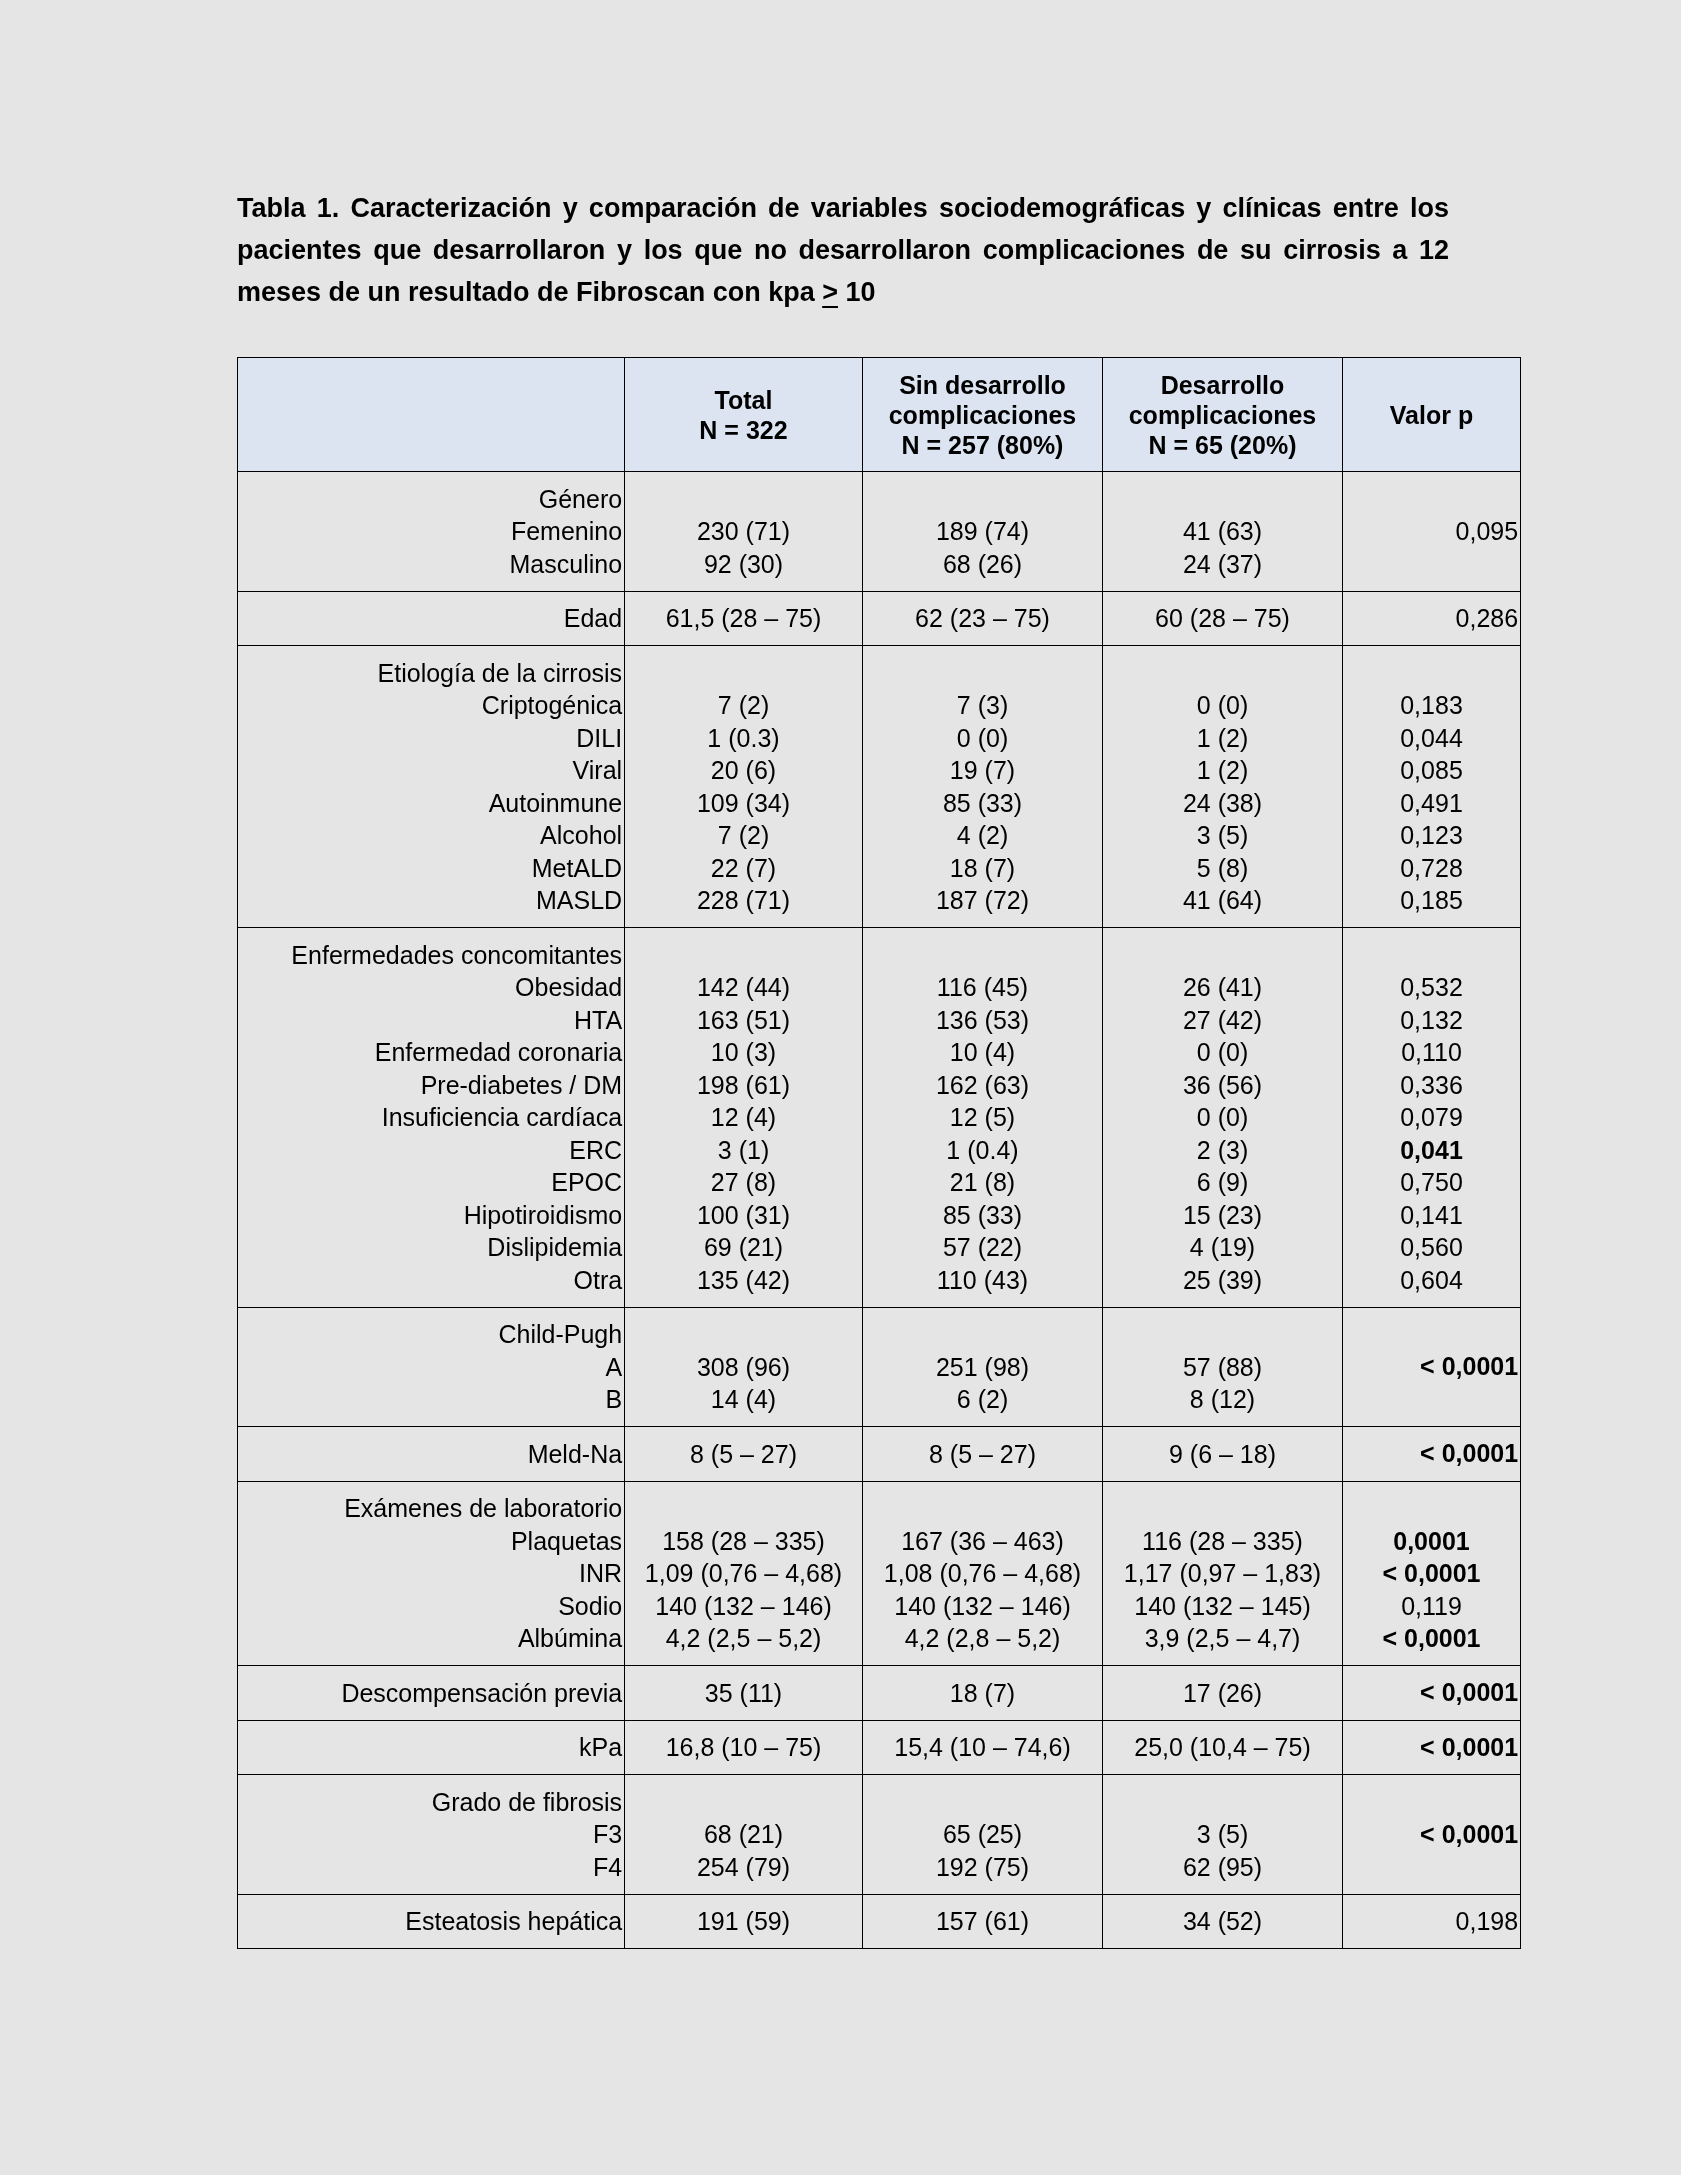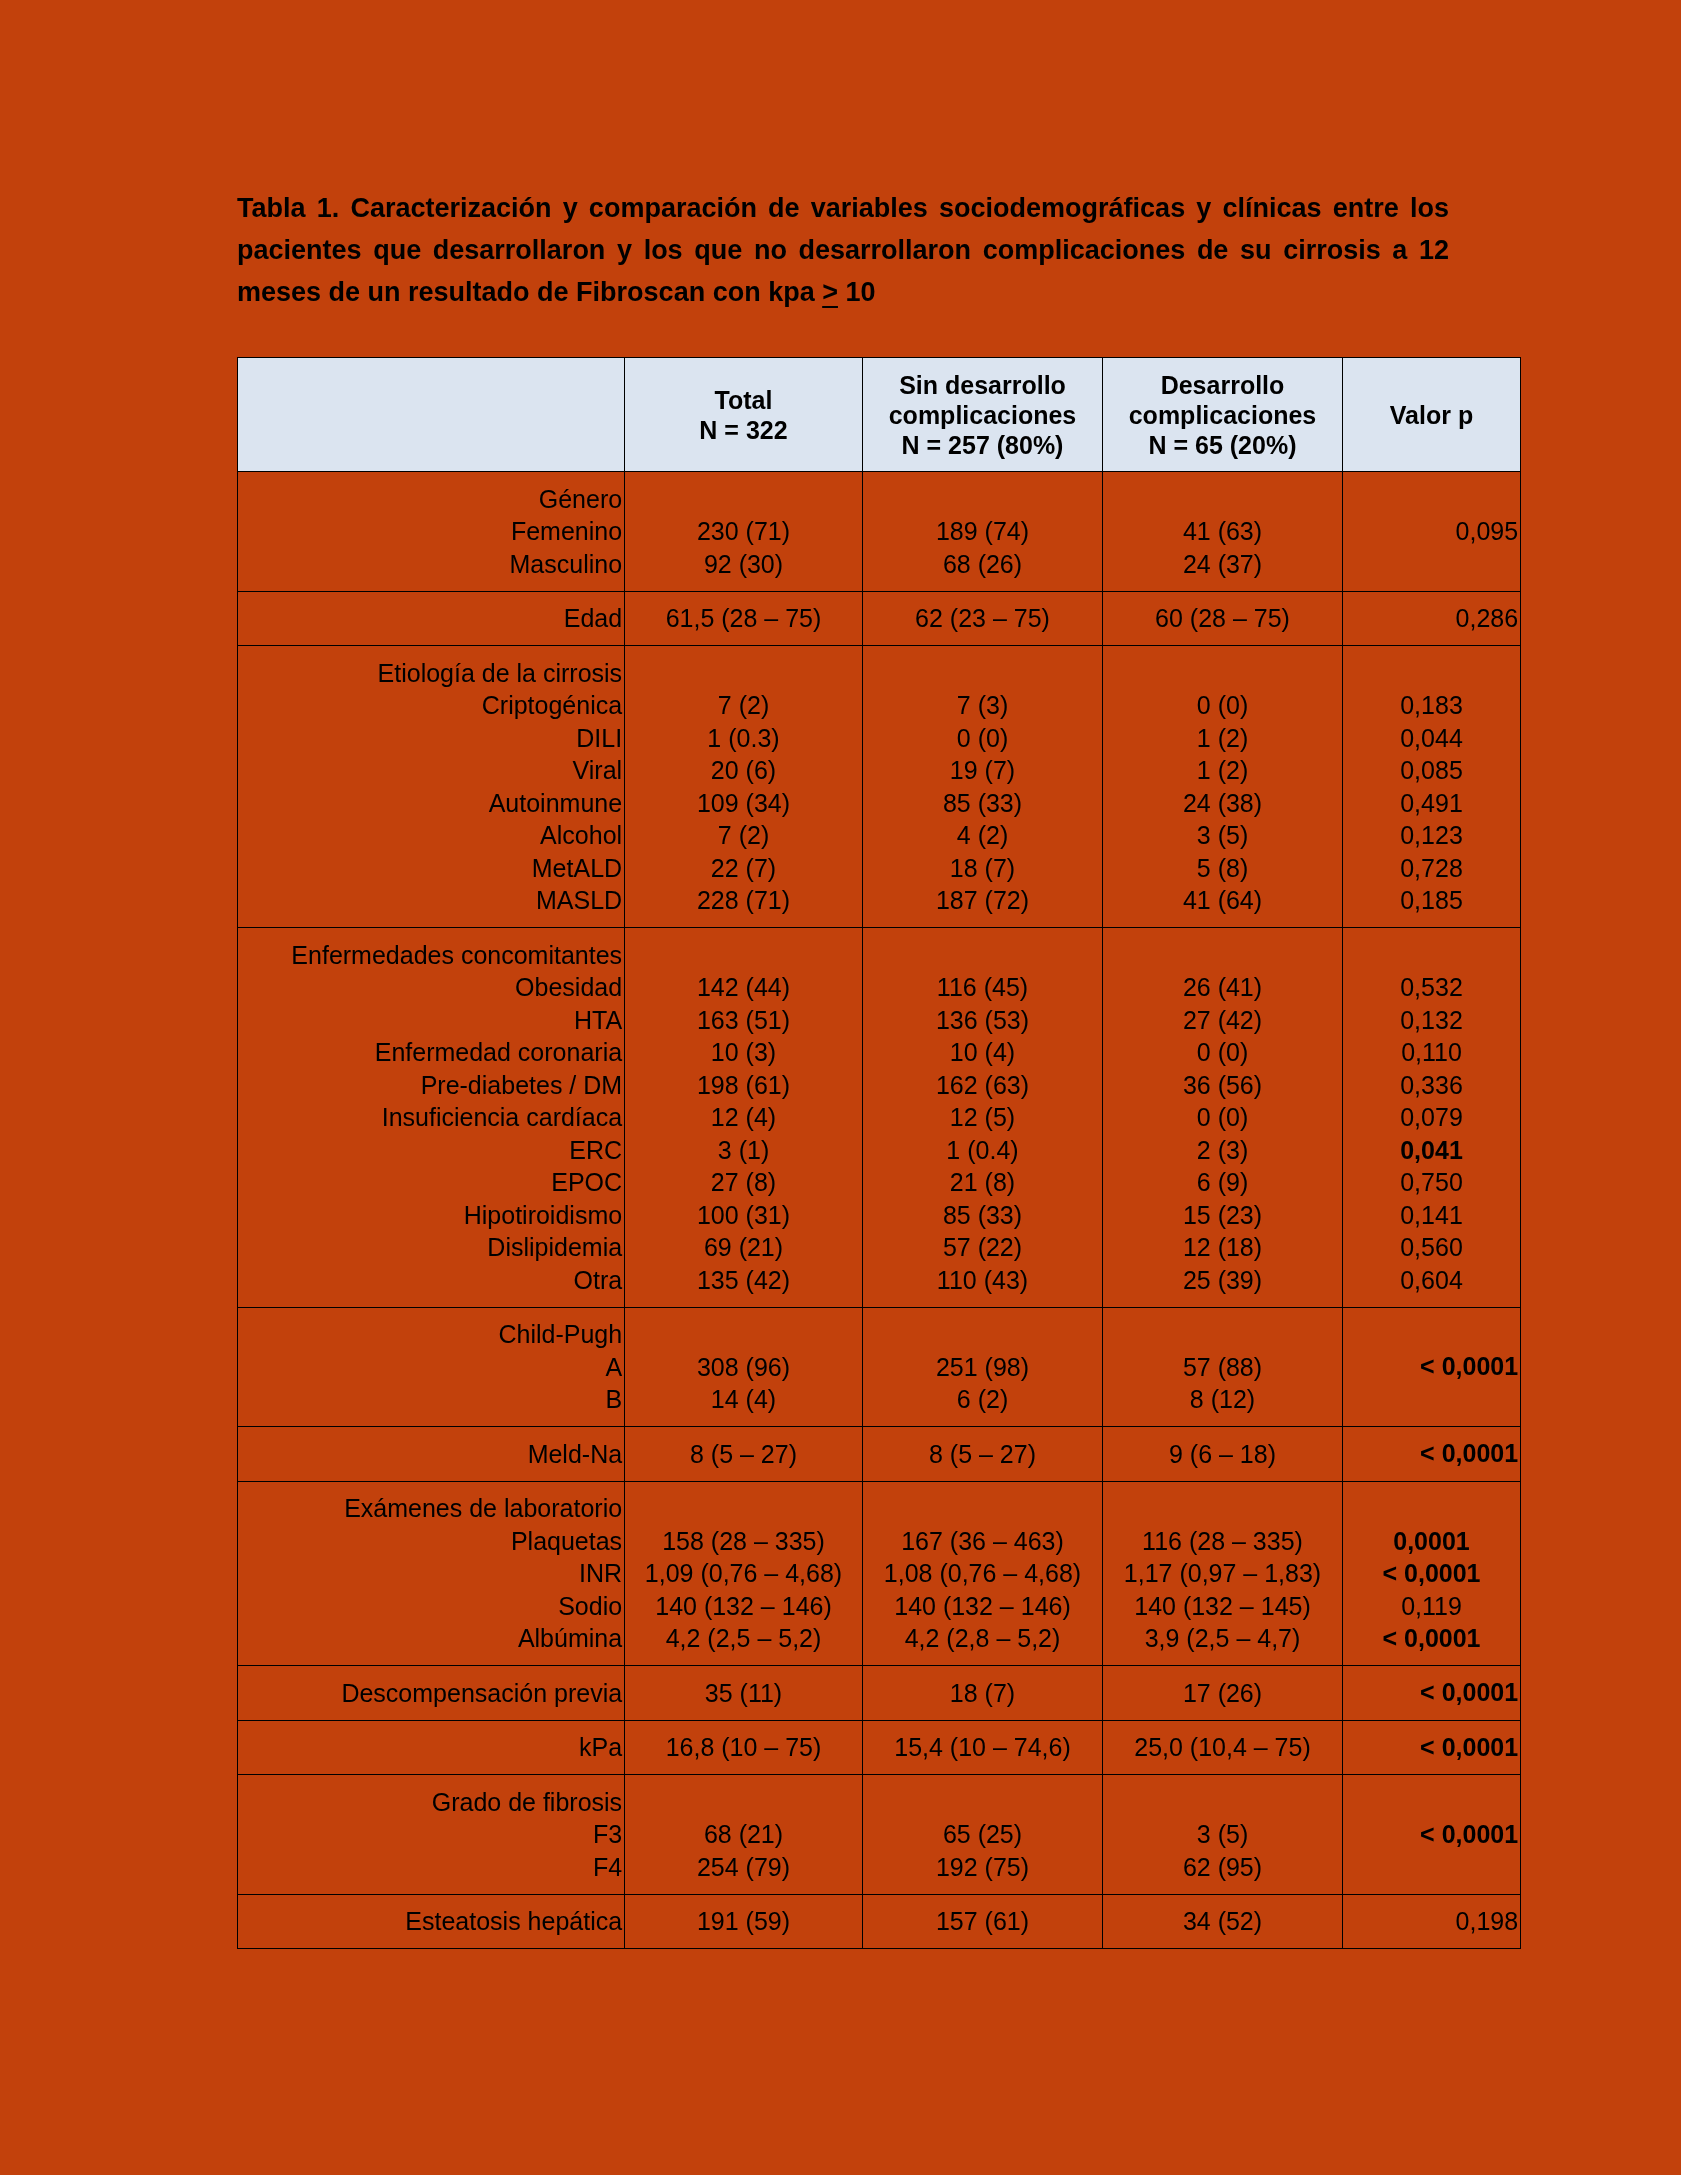--- a/index.html
+++ b/index.html
@@ -12,21 +12,21 @@
     height: 2176px;
     font-family: "Liberation Sans", sans-serif;
     color: #000000;
     position: relative;
   }
   .page {
     position: absolute;
     left: 0; top: 0;
     width: 1681px;
     height: 2176px;
-    background: #c2410c;
+    background: #e5e5e5;
   }
   .title {
     position: absolute;
     left: 237px;
     top: 187px;
     width: 1212px;
     font-size: 27px;
     font-weight: bold;
     line-height: 42px;
     text-align: justify;
@@ -264,21 +264,21 @@
           <td class="value-cell">
             <div class="line">&nbsp;</div>
             <div class="line">26 (41)</div>
             <div class="line">27 (42)</div>
             <div class="line">0 (0)</div>
             <div class="line">36 (56)</div>
             <div class="line">0 (0)</div>
             <div class="line">2 (3)</div>
             <div class="line">6 (9)</div>
             <div class="line">15 (23)</div>
-            <div class="line">12 (18)</div>
+            <div class="line">4 (19)</div>
             <div class="line">25 (39)</div>
           </td>
           <td class="p-cell">
             <div class="line">&nbsp;</div>
             <div class="line">0,532</div>
             <div class="line">0,132</div>
             <div class="line">0,110</div>
             <div class="line">0,336</div>
             <div class="line">0,079</div>
             <div class="line bold">0,041</div>

